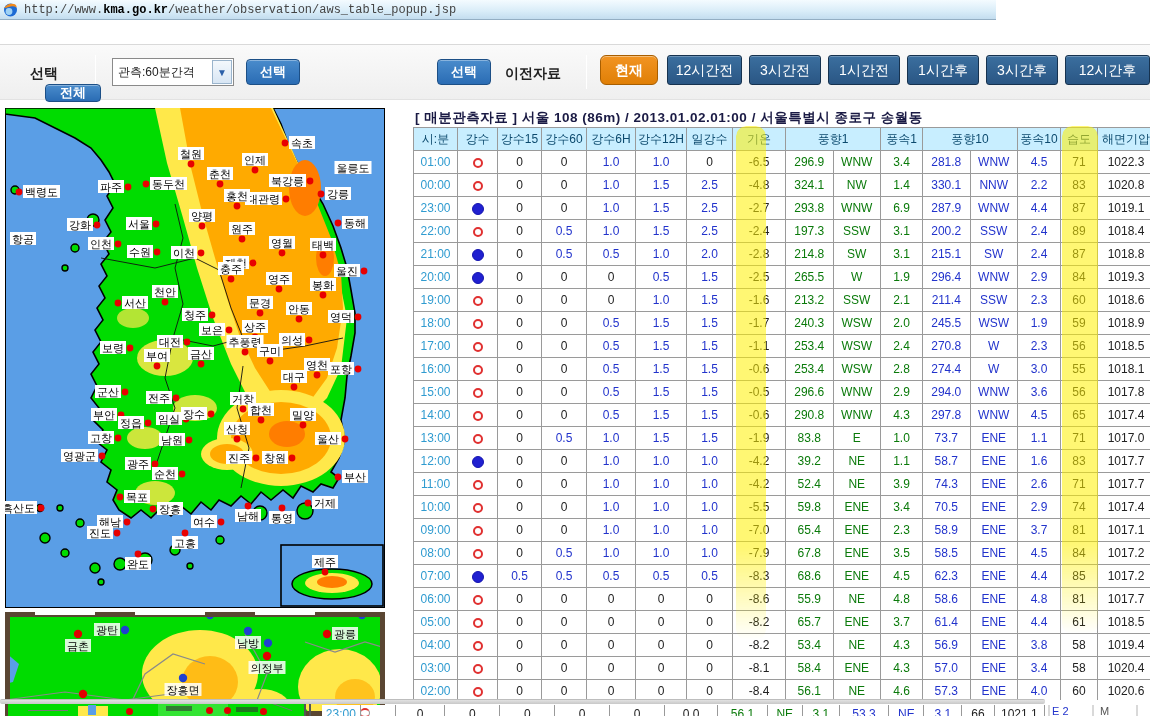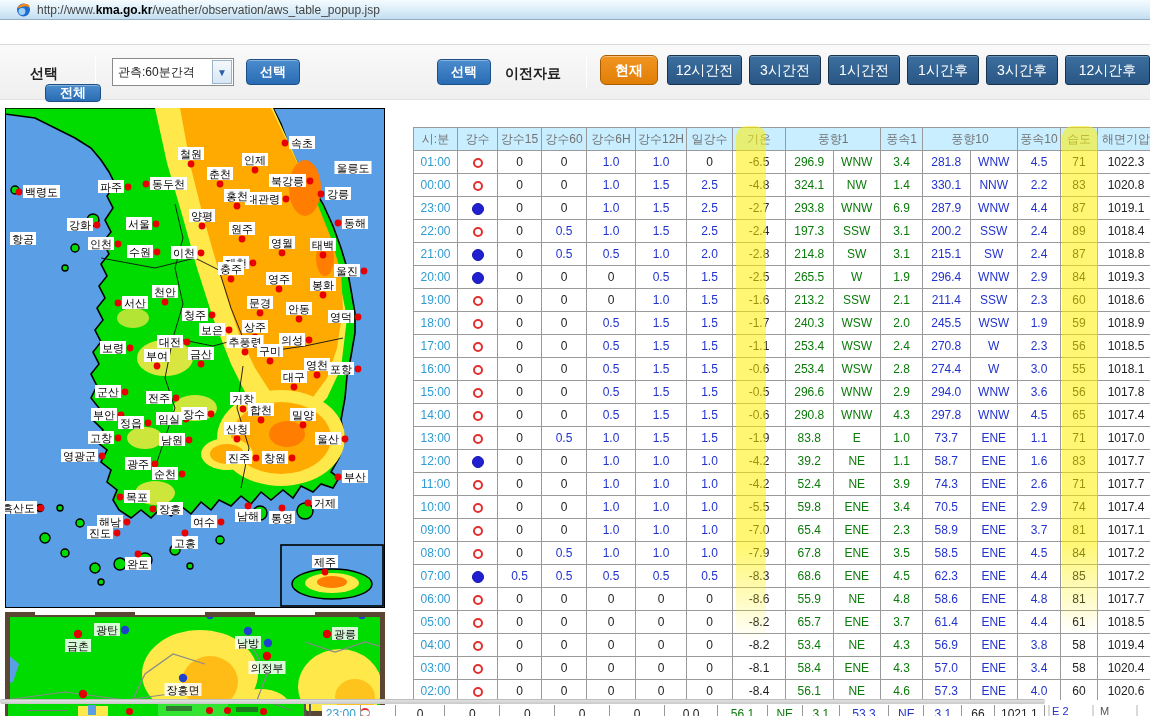--- a/index.html
+++ b/index.html
@@ -1,23 +1,23 @@
 <!DOCTYPE html>
 <html><head>
 <meta charset="utf-8">
 <style>
   * { margin:0; padding:0; box-sizing:border-box; }
   html,body { background:#fff; }
   body { font-family:"Liberation Sans","DejaVu Sans",sans-serif; }
   #screen { position:relative; width:1150px; height:716px; background:#fff; overflow:hidden; }
 
   
-  #address-bar { position:absolute; left:0; top:0; width:1150px; height:20px;
+  #address-bar { position:absolute; left:0; top:0; width:996px; height:20px;
     background:linear-gradient(#f4fbff,#d8ecf8 60%,#c3ddef); border-bottom:1px solid #93aec3;
-    display:flex; align-items:center; padding-left:16px; }
+    display:flex; align-items:center; padding-left:3px;font-family:Liberation Mono, monospace; }
   #address-bar .url { font-size:12px; color:#444; margin-left:6px; }
   #address-bar .url b { color:#000; }
   #browser-icon { width:15px; height:15px; display:inline-block; }
 
   
   #toolbar { position:absolute; left:0; top:44px; width:1150px; height:56px;
     background:linear-gradient(#fafafa,#efefef); border-top:1px solid #d9d9d9; border-bottom:1px solid #e2e2e2; }
   .tb-item { position:absolute; top:14px; }
   .tb-label { font-size:14px; font-weight:bold; color:#222; padding-top:6px; }
   .tb-sep { position:absolute; top:10px; width:1px; height:34px; background:#d4d4d4; border-right:1px solid #fff; }
@@ -33,21 +33,21 @@
   #map-panel { position:absolute; left:5px; top:108px; width:380px; height:500px; }
   #map2-panel { position:absolute; left:5px; top:612px; width:380px; height:104px; }
   svg text { font-family:"Liberation Sans","DejaVu Sans",sans-serif; }
 
   
   #table-title { position:absolute; left:415px; top:109px; width:733px; height:18px;
     font-size:13.5px; font-weight:bold; color:#1a1a44; letter-spacing:0.5px; white-space:nowrap; }
   #table-wrap { position:absolute; left:413px; top:127px; width:737px; height:573px; overflow:hidden; }
   table.obs { border-collapse:collapse; table-layout:fixed; width:737px; }
   table.obs th, table.obs td { border:1px solid #9a9a9a; font-size:12px; text-align:center; height:23px; padding:0; overflow:hidden; white-space:nowrap; }
-  table.obs th { background:#c8eeff; color:#737373; font-weight:normal; }
+  table.obs th { background:#c8eeff; color:#0c4a6e; font-weight:normal; }
   td.c-time { color:#2f9bd0; }
   td.c-blk  { color:#222; }
   td.c-blu  { color:#2233cc; }
   td.c-grn  { color:#0a7a0a; }
   .ic-rain { display:inline-block; width:10px; height:10px; border-radius:50%; vertical-align:middle; }
   .ic-rain.n { border:2px solid #e03030; background:transparent; }
   .ic-rain.y { border:1px solid #1515b0; background:#2020d0; width:12px; height:12px; }
 
   .hl-stripe { position:absolute; background:rgba(255,240,0,.55); border-radius:10px; filter:blur(.6px);
     -webkit-mask-image:linear-gradient(#000 82%,transparent); mask-image:linear-gradient(#000 82%,transparent); pointer-events:none; }
@@ -610,20 +610,21 @@
 
       <rect x="2" y="2" width="376" height="100" fill="none" stroke="#5a4632" stroke-width="6"></rect>
       <g fill="#fff">
         <rect x="30" y="0" width="60" height="3"></rect>
           <rect x="130" y="0" width="70" height="3"></rect>
           <rect x="250" y="0" width="60" height="3"></rect>
       </g>
     </svg>
   </div>
 
+  <div id="table-title">[ 매분관측자료 ] 서울 108 (86m) / 2013.01.02.01:00 / 서울특별시 종로구 송월동</div>
   <div id="table-wrap">
     <table class="obs">
       <thead>
           <tr id="obs-head">
             <th colspan="1" style="width: 44px;">시:분</th>
             <th colspan="1" style="width: 40px;">강수</th>
             <th colspan="1" style="width: 44px;">강수15</th>
             <th colspan="1" style="width: 45px;">강수60</th>
             <th colspan="1" style="width: 49px;">강수6H</th>
             <th colspan="1" style="width: 51px;">강수12H</th>

